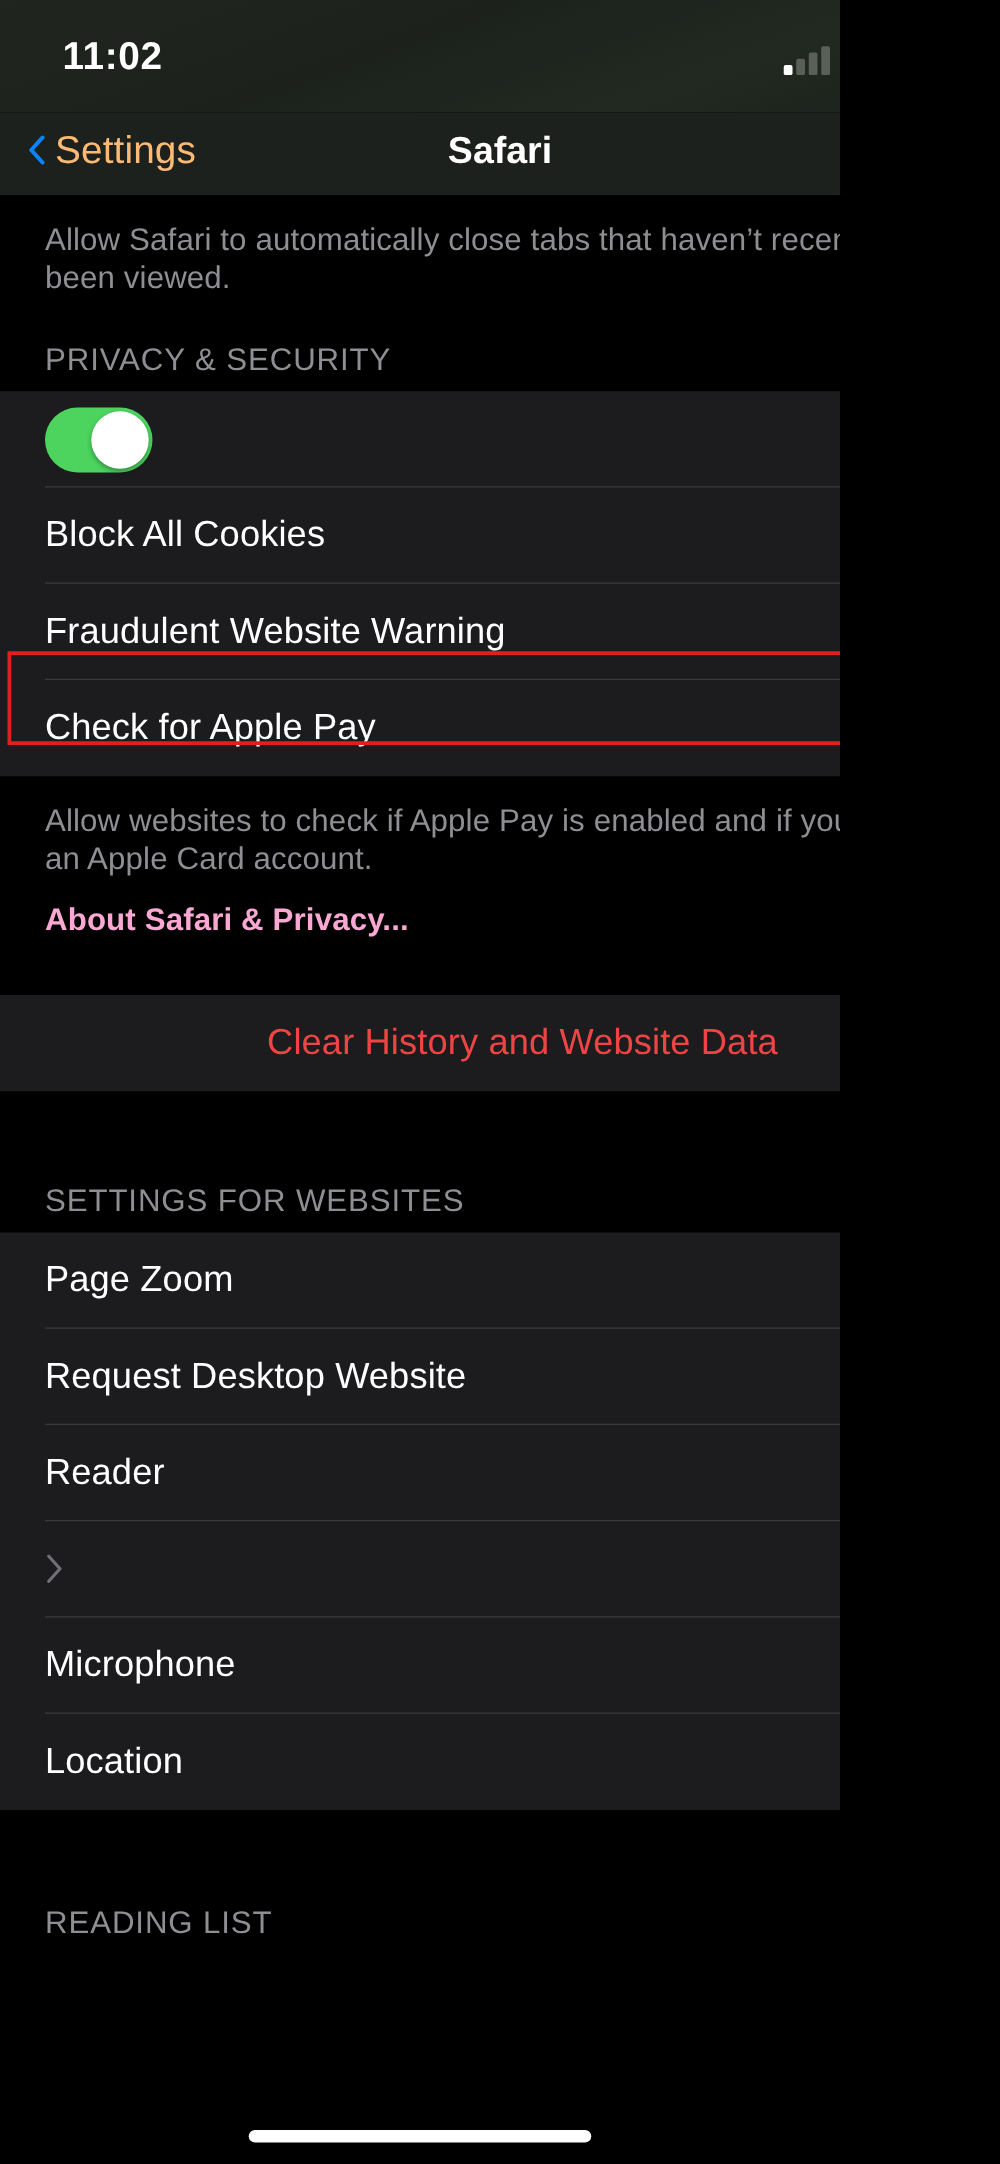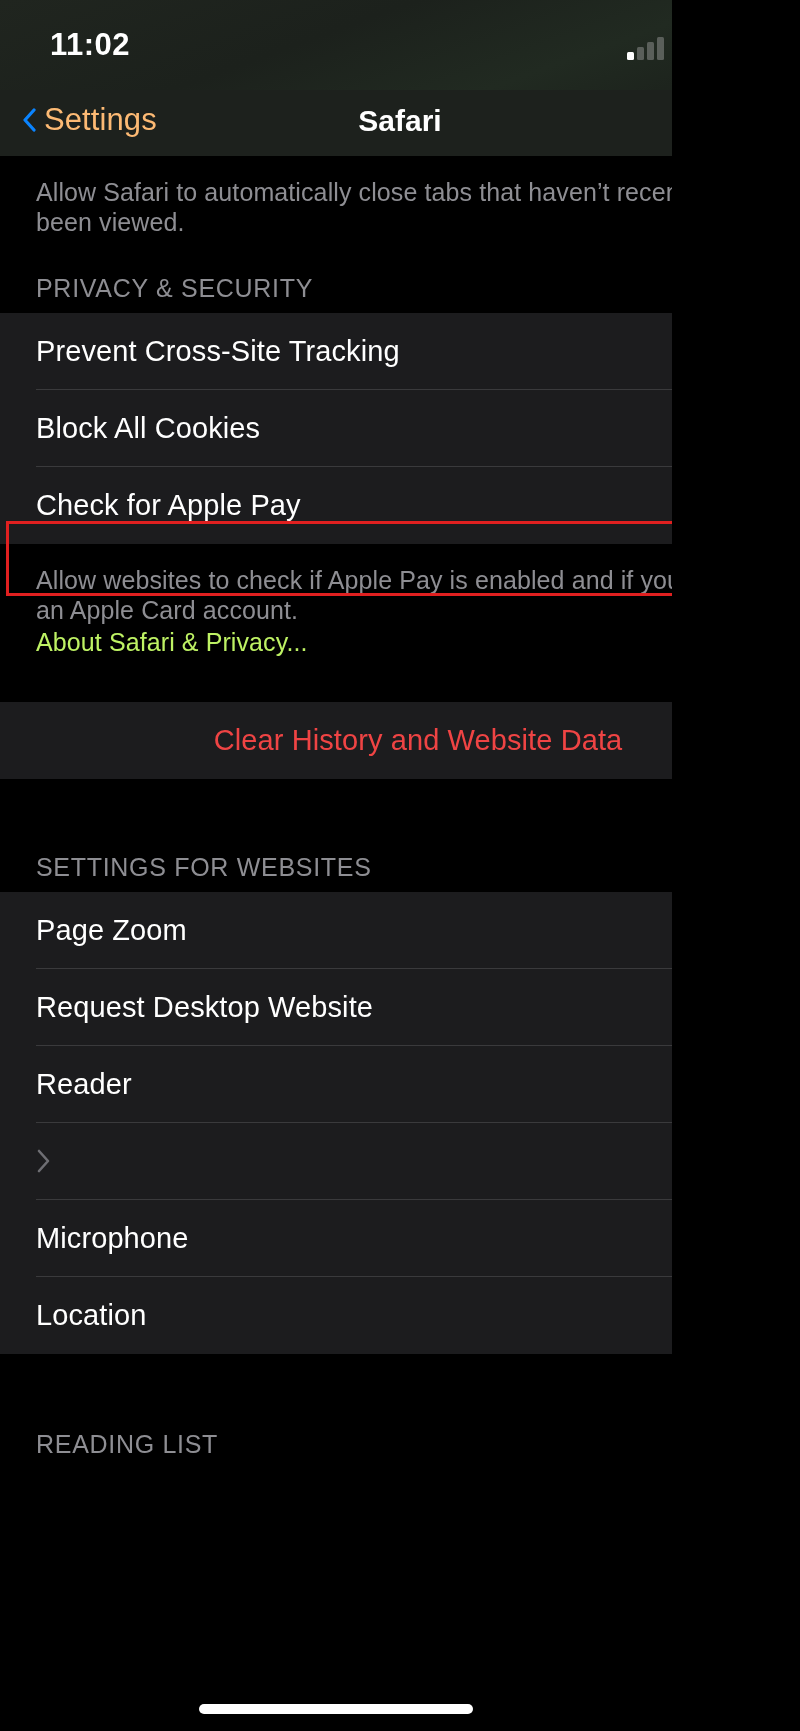--- a/index.html
+++ b/index.html
@@ -196,24 +196,25 @@
   
   .footer {
     padding: 22px 36px 0 36px;
     font-size: 25px;
     line-height: 1.18;
     color: #8e8e93;
     background: #000000;
     letter-spacing: 0.1px;
   }
   .footer .link {
-    color: #bef264;
+    color: #f9a8d4;
     display: block;
-    margin-top: 3px;
+    margin-top: 20px;
     cursor: pointer;
+    font-weight: bold;
   }
   .sec-header {
     background: #000000;
     padding: 0 36px 10px 36px;
     font-size: 25px;
     color: #8e8e93;
     letter-spacing: 0.7px;
   }
   .spacer {
     background: #000000;
@@ -285,34 +286,40 @@
     <div class="footer" style="padding-bottom:4px;">
       <span>Allow Safari to automatically close tabs that haven’t recently been viewed.</span>
     </div>
 
     <div class="spacer" style="height:33px;"></div>
 
     <div class="sec-header">PRIVACY &amp; SECURITY</div>
 
     <div class="group">
       <div class="row">
-        <span class="label">Prevent Cross-Site Tracking</span>
         <span class="toggle on">
             <span class="knob"></span>
           </span>
         <span class="sep"></span>
       </div>
       <div class="row">
         <span class="label">Block All Cookies</span>
         <span class="toggle">
             <span class="knob"></span>
           </span>
         <span class="sep"></span>
       </div>
       <div class="row">
+        <span class="label">Fraudulent Website Warning</span>
+        <span class="toggle on">
+            <span class="knob"></span>
+          </span>
+        <span class="sep"></span>
+      </div>
+      <div class="row">
         <span class="label">Check for Apple Pay</span>
         <span class="toggle on">
             <span class="knob"></span>
           </span>
       </div>
     </div>
 
     <div class="footer">
       <span>Allow websites to check if Apple Pay is enabled and if you have an Apple Card account.</span>
       <span class="link">About Safari &amp; Privacy...</span>

